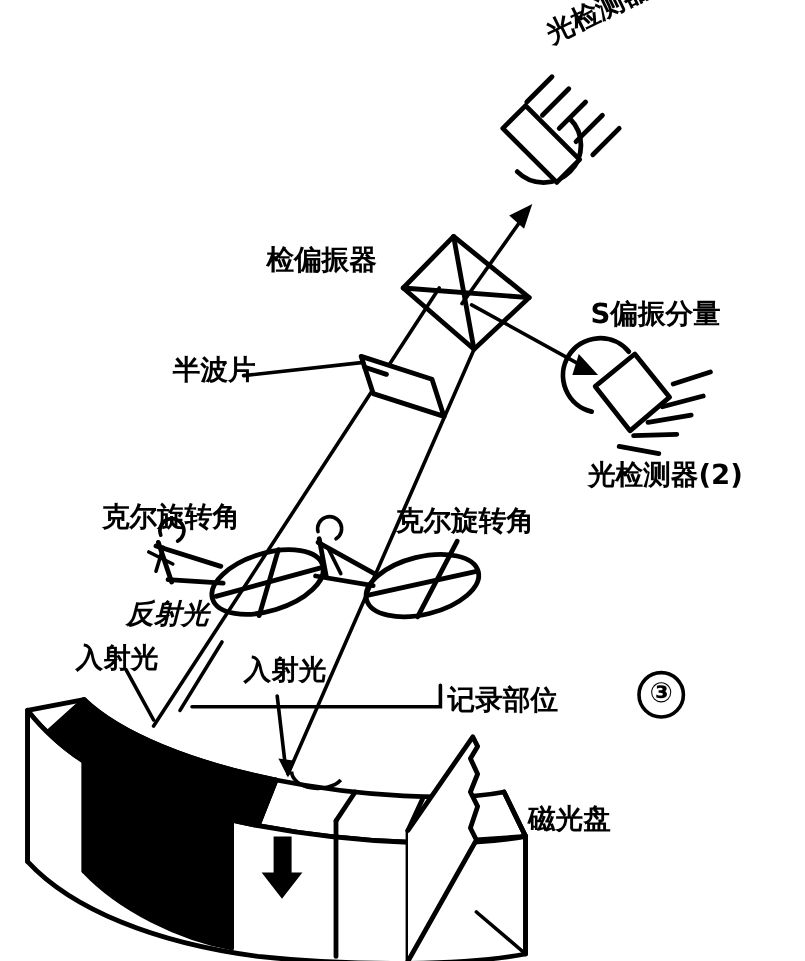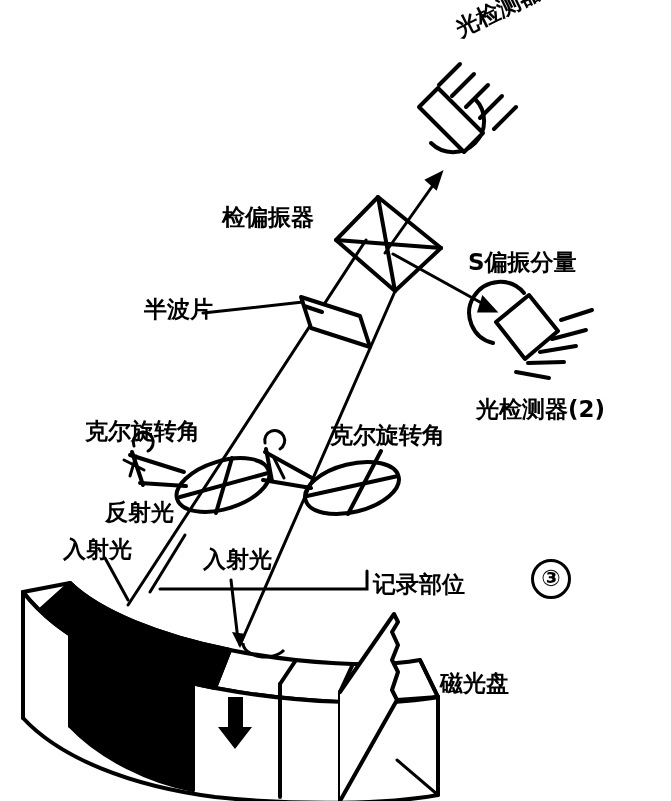--- a/index.html
+++ b/index.html
@@ -221,31 +221,31 @@
       <path d="M 243 643 A 22 14 0 0 0 284 650" fill="none"></path>
     </g>
 
   </svg>
 
   <div class="lbl cjk" style="left:452px; top:20px; transform: rotate(-26deg); transform-origin: left top;">光检测器(1)</div>
 
 
   <div class="lbl cjk" style="left:222px; top:206px;">检偏振器</div>
 
-  <div class="lbl cjk" style="left:468px; top:251px;">S偏振分量</div>
+  <div class="lbl cjk" style="left:492px; top:251px;">S偏振分量</div>
 
   <div class="lbl cjk" style="left:144px; top:298px;">半波片</div>
 
-  <div class="lbl cjk" style="left:476px; top:385px;margin-top:13px;">光检测器(2)</div>
+  <div class="lbl cjk" style="left:490px; top:385px;">光检测器(2)</div>
 
   <div class="lbl cjk" style="left:85px; top:420px;">克尔旋转角</div>
 
   <div class="lbl cjk" style="left:330px; top:424px;">克尔旋转角</div>
 
-  <div class="lbl cjk" style="left:105px; top:501px;">反射光</div>
+  <div class="lbl cjk" style="left:105px; top:501px;font-style:italic;">反射光</div>
 
   <div class="lbl cjk" style="left:63px; top:538px;">入射光</div>
 
   <div class="lbl cjk" style="left:203px; top:548px;">入射光</div>
 
   <div class="lbl cjk" style="left:373px; top:573px;">记录部位</div>
 
   <div class="lbl cjk" style="left:440px; top:672px;">磁光盘</div>
 
   <div class="circled" style="left:531px; top:559px;">③</div>

